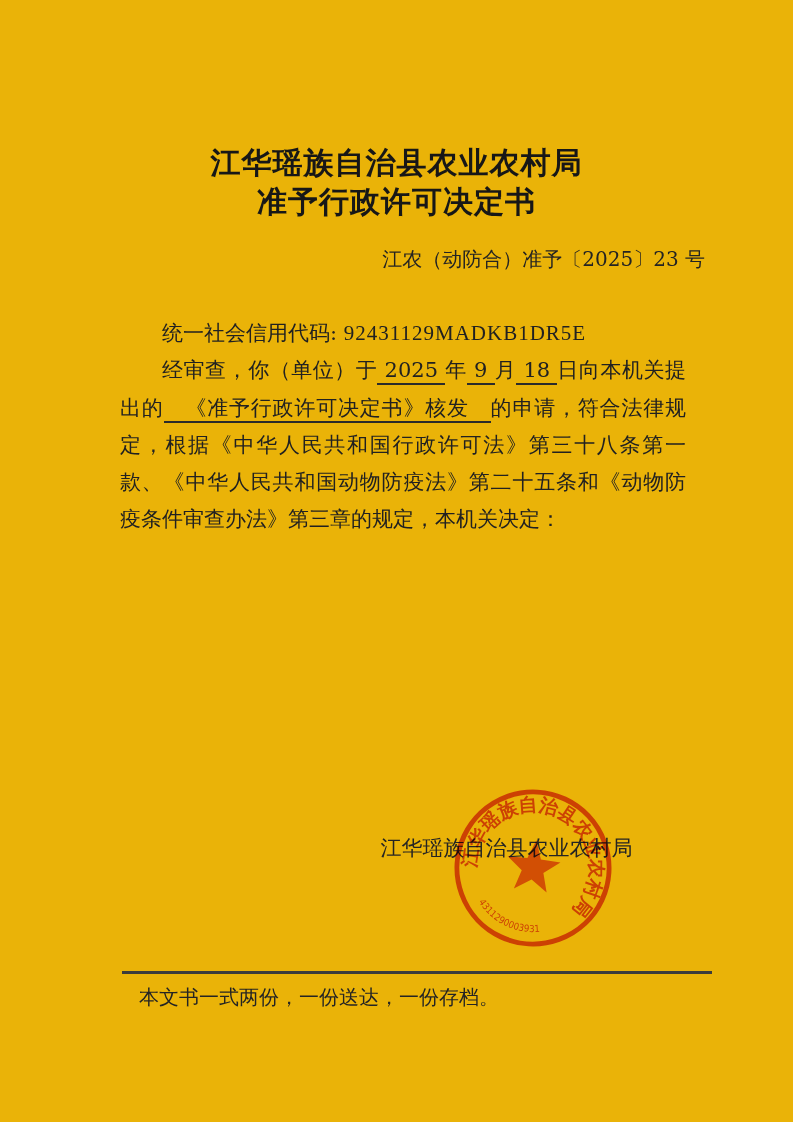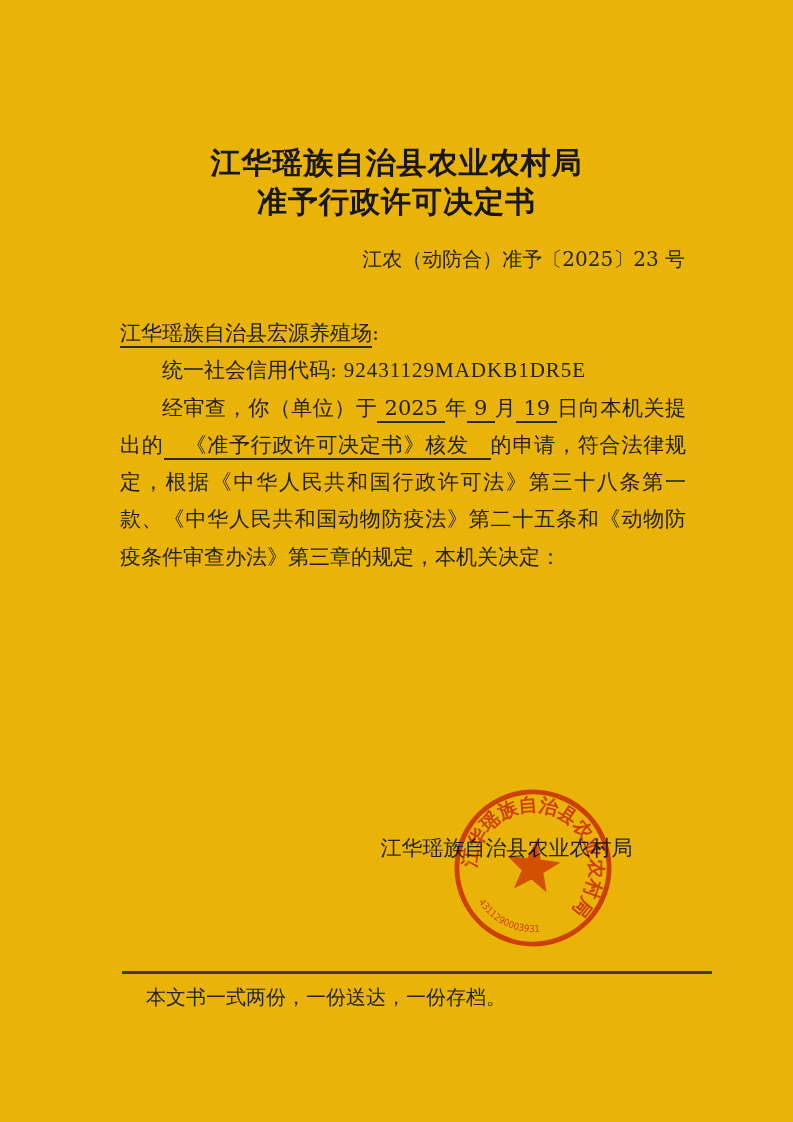--- a/index.html
+++ b/index.html
@@ -30,21 +30,21 @@
     font-weight: bold;
     letter-spacing: 1px;
     color: #171717;
   }
   .title-line + .title-line {
     margin-top: 5px;
   }
   .doc-number {
     position: absolute;
     top: 246px;
-    right: 108px;
+    right: 88px;
     font-size: 20px;
     line-height: 27px;
     color: #232323;
     white-space: nowrap;
   }
   .body-text {
     position: absolute;
     top: 315px;
     left: 120px;
     width: 566px;
@@ -96,43 +96,42 @@
     position: absolute;
     top: 971px;
     left: 122px;
     width: 590px;
     height: 3px;
     background: #3c3c3c;
   }
   .footer-note {
     position: absolute;
     top: 983px;
-    left: 146px;
+    left: 139px;
     font-size: 20px;
     line-height: 28px;
     color: #242424;
     white-space: nowrap;
   }
 </style>
 </head>
 <body>
 
 <div class="page">
 
   <div class="title-block">
     <h1 class="title-line">江华瑶族自治县农业农村局</h1>
     <h1 class="title-line">准予行政许可决定书</h1>
   </div>
 
   <div class="doc-number">江农（动防合）准予〔2025〕23 号</div>
 
   <div class="body-text">
-    <p><span class="u">江华瑶族自治县宏源养殖场</span><span>:</span></p>
     <p class="indent"><span>统一社会信用代码: </span><span class="credit-value">92431129MADKB1DR5E</span></p>
-    <p class="indent"><span>经审查，你（单位）于</span><span class="u"> 2025 </span><span>年</span><span class="u"> 9 </span><span>月</span><span class="u"> 19 </span><span>日向本机关提出的</span><span class="u">　《准予行政许可决定书》核发　</span><span>的申请，符合法律规定，根据《中华人民共和国行政许可法》第三十八条第一款、《中华人民共和国动物防疫法》第二十五条和《动物防疫条件审查办法》第三章的规定，本机关决定：</span></p>
+    <p class="indent"><span>经审查，你（单位）于</span><span class="u"> 2025 </span><span>年</span><span class="u"> 9 </span><span>月</span><span class="u"> 18 </span><span>日向本机关提出的</span><span class="u">　《准予行政许可决定书》核发　</span><span>的申请，符合法律规定，根据《中华人民共和国行政许可法》第三十八条第一款、《中华人民共和国动物防疫法》第二十五条和《动物防疫条件审查办法》第三章的规定，本机关决定：</span></p>
   </div>
 
   <div class="signature-block">
     <div>江华瑶族自治县农业农村局</div>
   </div>
 
   <svg class="stamp" viewBox="0 0 170 170" aria-hidden="true">
     <defs>
       <path id="seal-text-arc" d="M 33.34 109.09 A 57 57 0 1 1 136.66 109.09" fill="none"></path>
       <path id="seal-code-arc" d="M 48.3 137.4 A 64 64 0 0 0 121.7 137.4" fill="none"></path>

